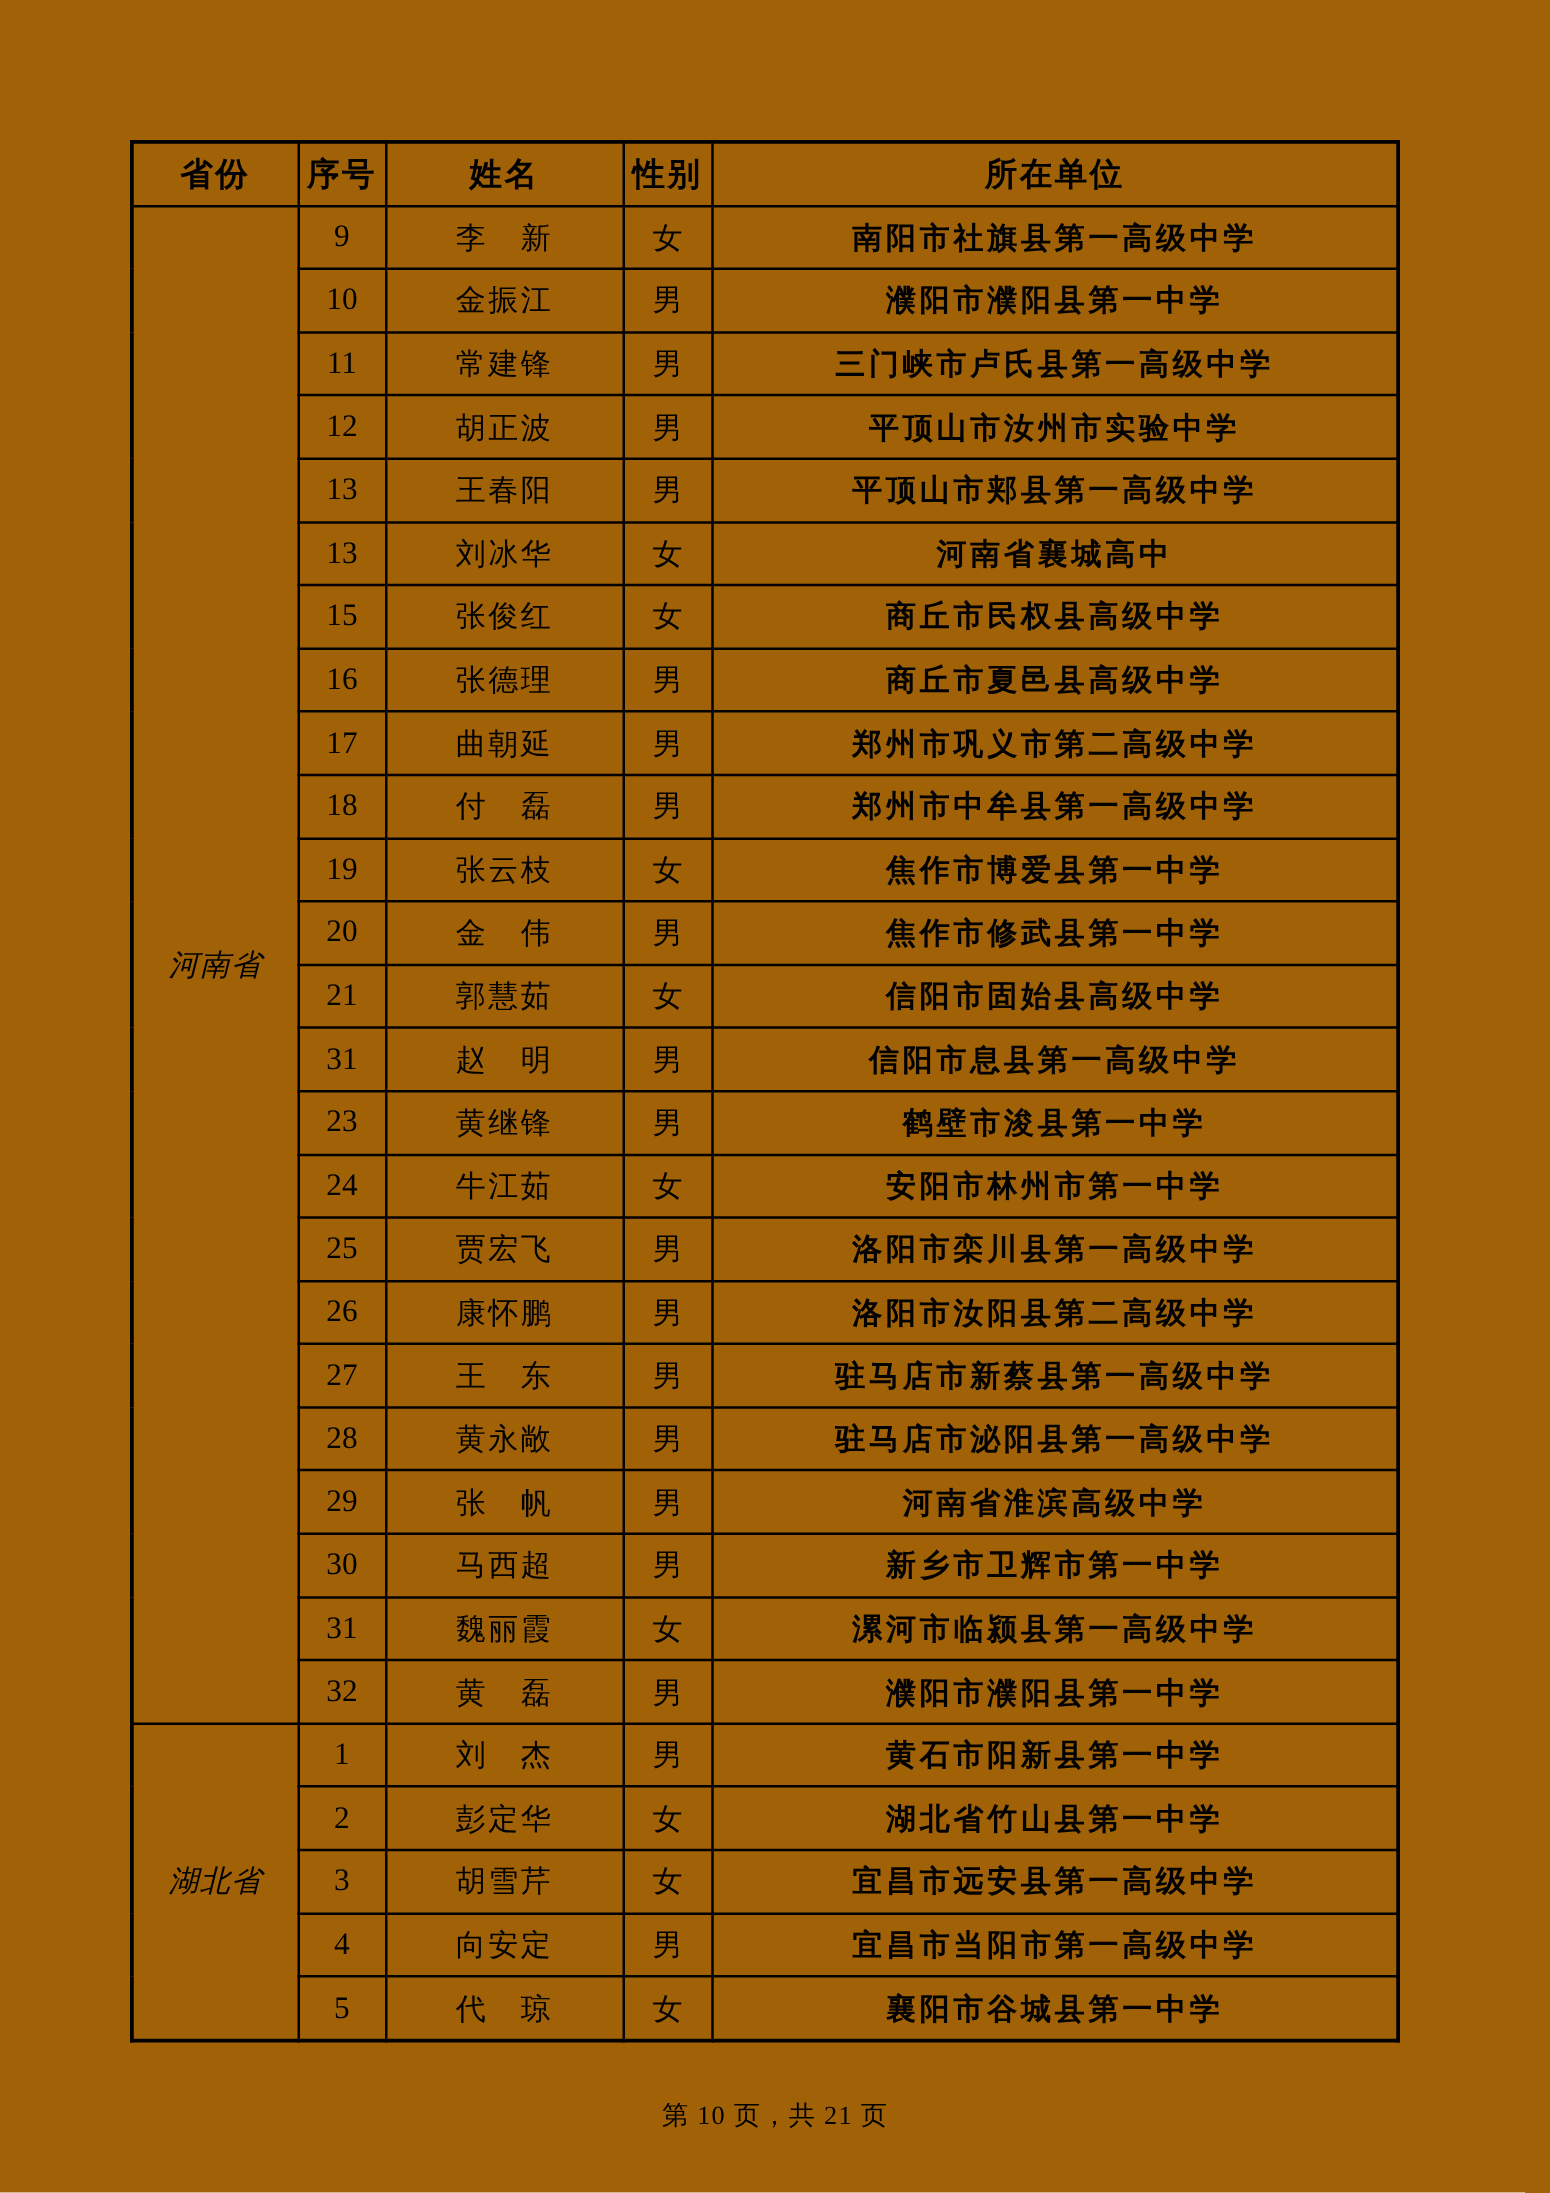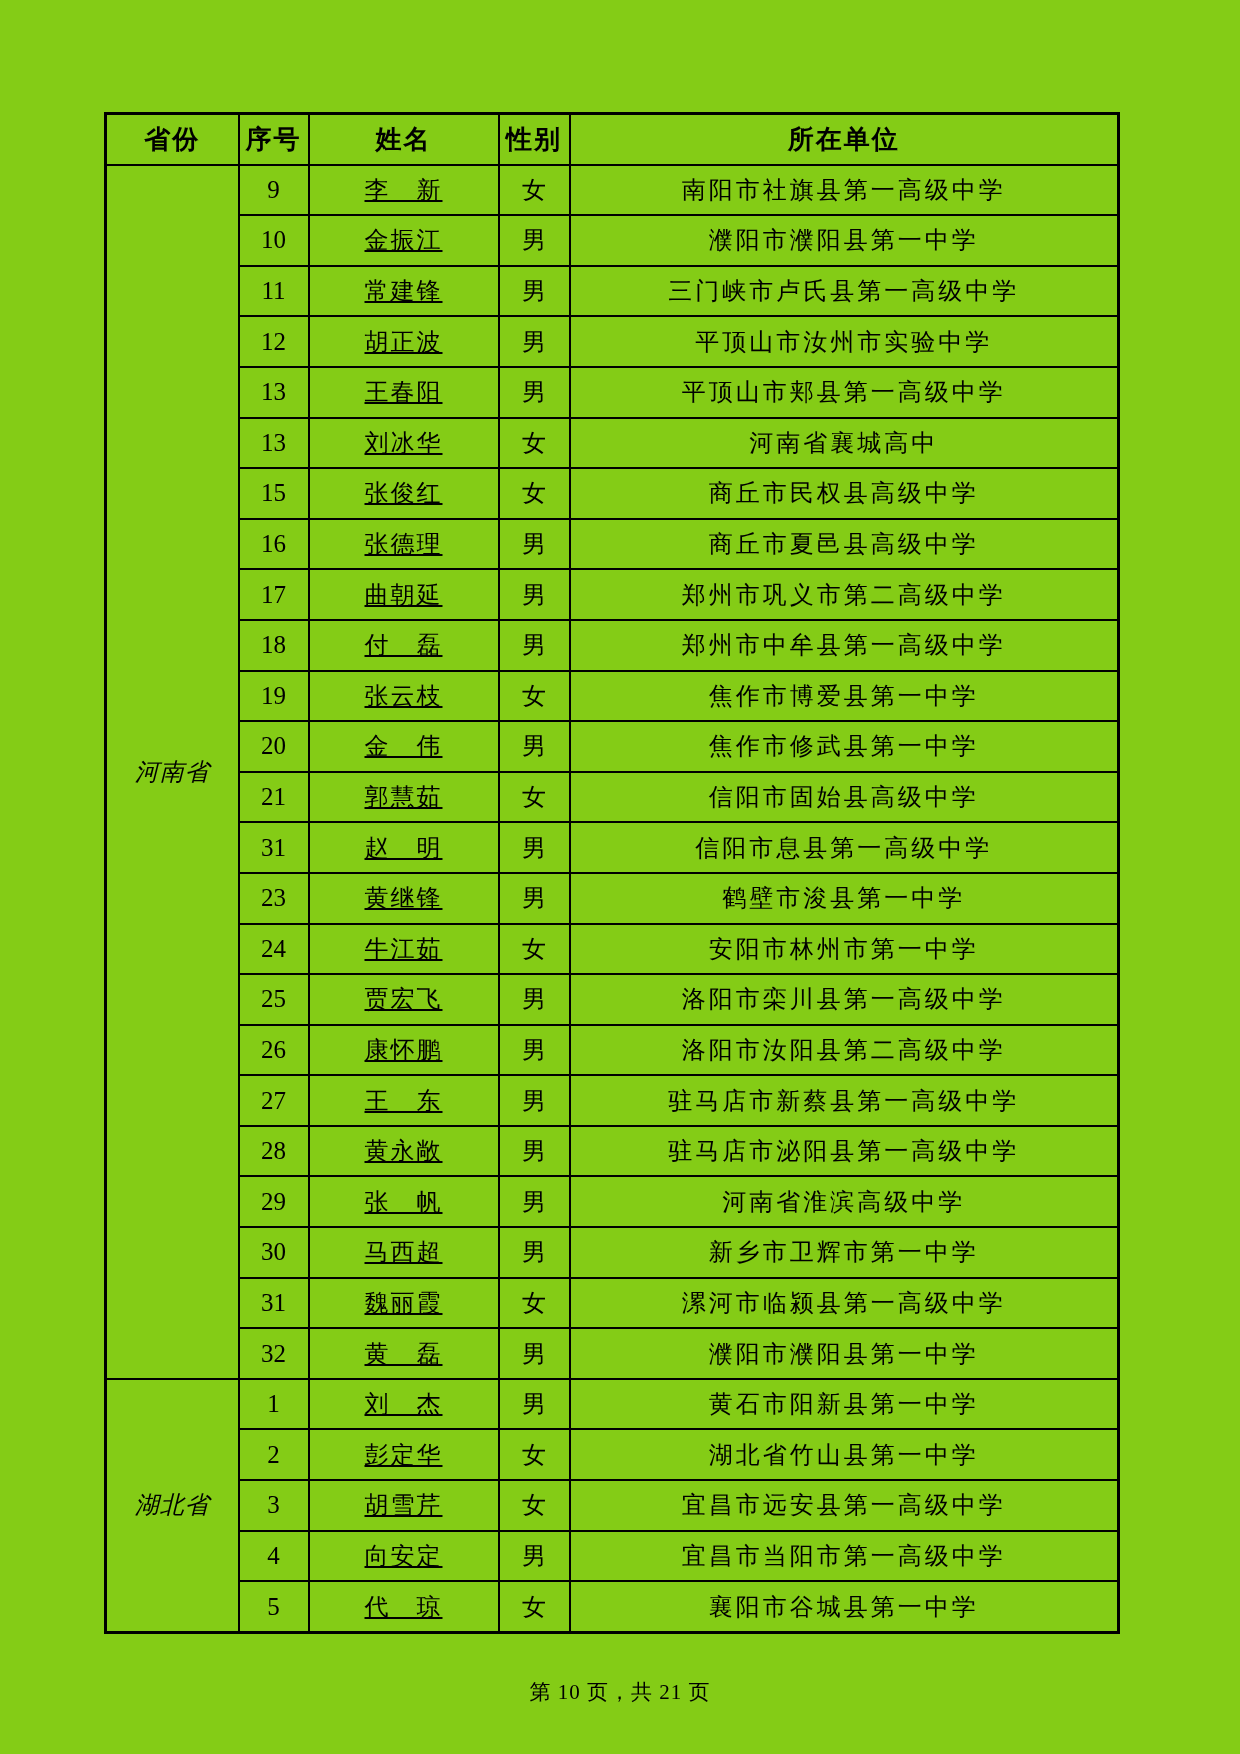--- a/index.html
+++ b/index.html
@@ -11,21 +11,21 @@
     width: 1240px;
     height: 1754px;
     position: relative;
     font-family: "Liberation Serif", "DejaVu Serif", serif;
     color: #000000;
   }
   .page {
     position: absolute;
     left: 0; top: 0;
     width: 1240px; height: 1754px;
-    background: #84cc16;
+    background: #a16207;
   }
   table.roster {
     position: absolute;
     left: 104px;
     top: 112px;
     width: 1014px;
     border-collapse: collapse;
     table-layout: fixed;
     border: 3px solid #000000;
   }
@@ -47,27 +47,27 @@
   .roster tbody td {
     font-size: 24px;
     font-weight: normal;
   }
   .roster td.serial {
     font-size: 25px;
     letter-spacing: 0;
   }
   .roster td.name {
     letter-spacing: 2px;
-    text-decoration: underline;
   }
   .roster td.gender {
     letter-spacing: 0;
   }
   .roster td.unit {
     letter-spacing: 3px;
+    font-weight: bold;
   }
   .roster td.province {
     font-size: 24px;
     letter-spacing: 1px;
     font-style: italic;
   }
   .footer {
     position: absolute;
     left: 0;
     top: 1678px;

